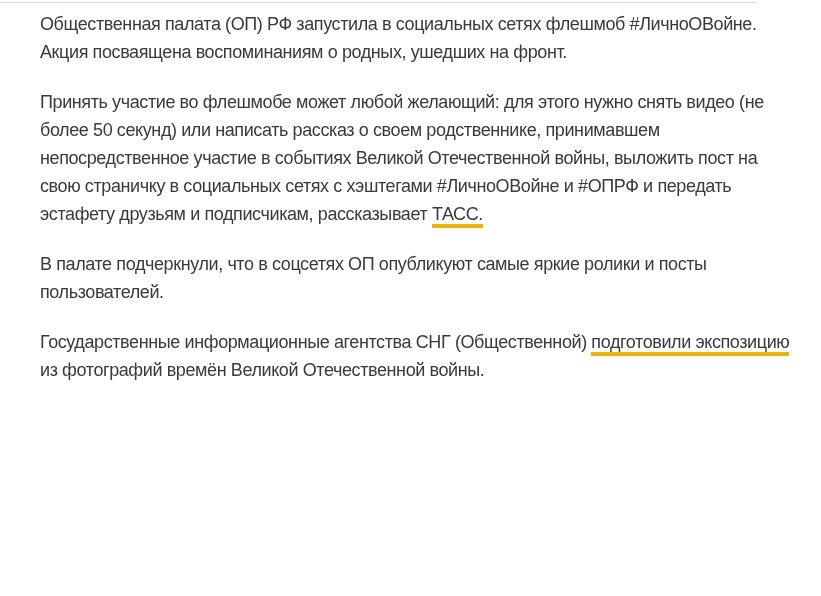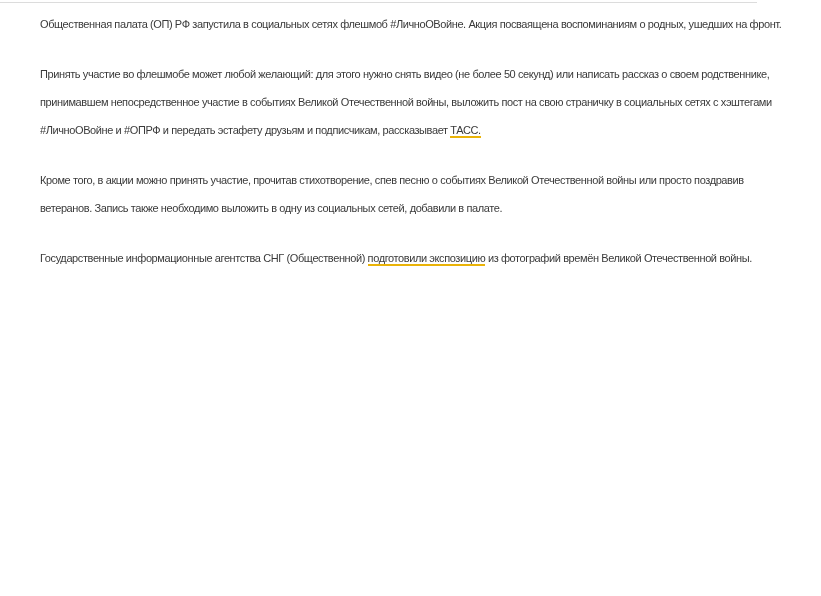--- a/index.html
+++ b/index.html
@@ -16,44 +16,44 @@
   .top-separator {
     margin-top: 2px;
     height: 1px;
     width: 757px;
     background: #dcdcdc;
   }
   .article {
     width: 752px;
     padding: 7px 24px 0 40px;
     color: #3a3a3a;
-    font-size: 11px;
+    font-size: 18px;
     line-height: 28px;
     letter-spacing: -0.4px;
   }
   .article p {
     margin: 0 0 22px 0;
   }
   .inline-link {
     color: inherit;
     text-decoration: none;
     cursor: pointer;
-    border-bottom: 2px solid #eab308;
+    border-bottom: 4px solid #eab308;
   }
 </style>
 </head>
 <body>
 
 <div class="top-separator"></div>
 
 <div class="article">
 
   <p><span>Общественная палата (ОП) РФ запустила в социальных сетях флешмоб #ЛичноОВойне. Акция посваящена воспоминаниям о родных, ушедших на фронт.</span></p>
 
 
   <p><span>Принять участие во флешмобе может любой желающий: для этого нужно снять видео (не более 50 секунд) или написать рассказ о своем родственнике, принимавшем непосредственное участие в событиях Великой Отечественной войны, выложить пост на свою страничку в социальных сетях с хэштегами #ЛичноОВойне и #ОПРФ и передать эстафету друзьям и подписчикам, рассказывает </span><a class="inline-link">ТАСС.</a></p>
 
+  <p><span>В палате подчеркнули, что в соцсетях ОП опубликуют самые яркие ролики и посты пользователей.</span></p>
 
-  <p><span>Кроме того, в акции можно принять участие, прочитав стихотворение, спев песню о событиях Великой Отечественной войны или просто поздравив ветеранов. Запись также необходимо выложить в одну из социальных сетей, добавили в палате.</span></p>
 
   <p><span>Государственные информационные агентства СНГ (Общественной) </span><a class="inline-link">подготовили экспозицию</a><span> из фотографий времён Великой Отечественной войны.</span></p>
 
 </div>
 
 </body></html>

